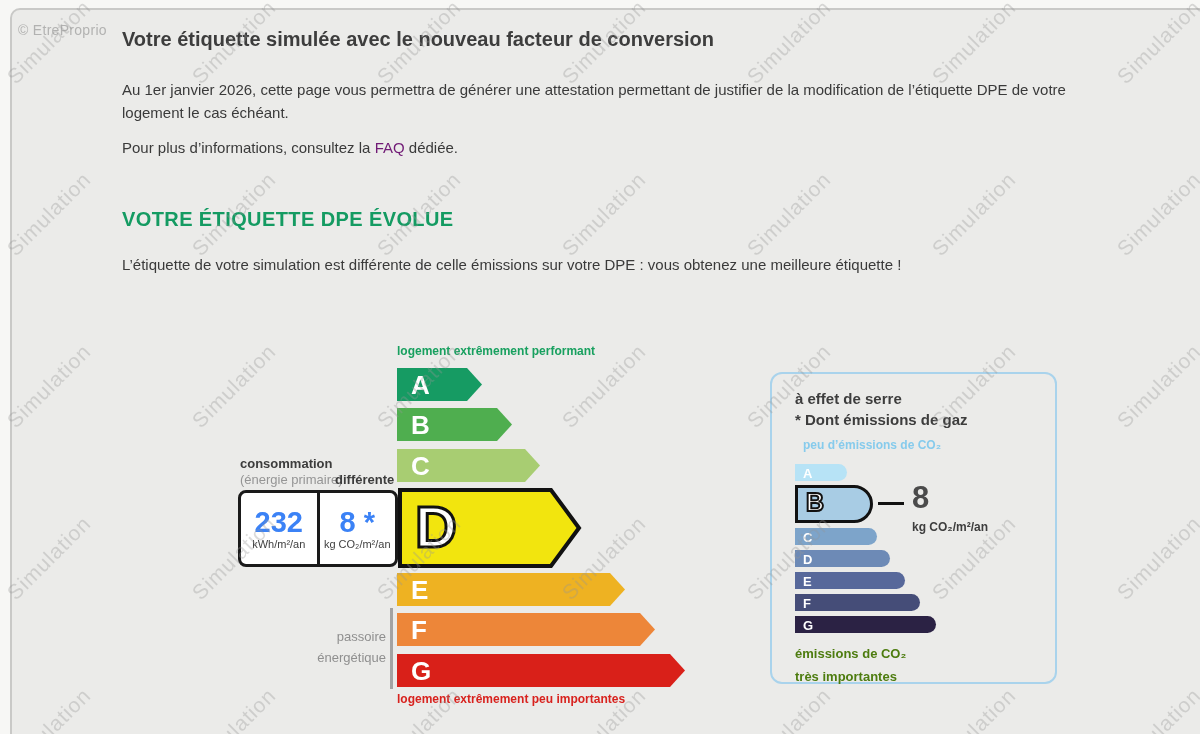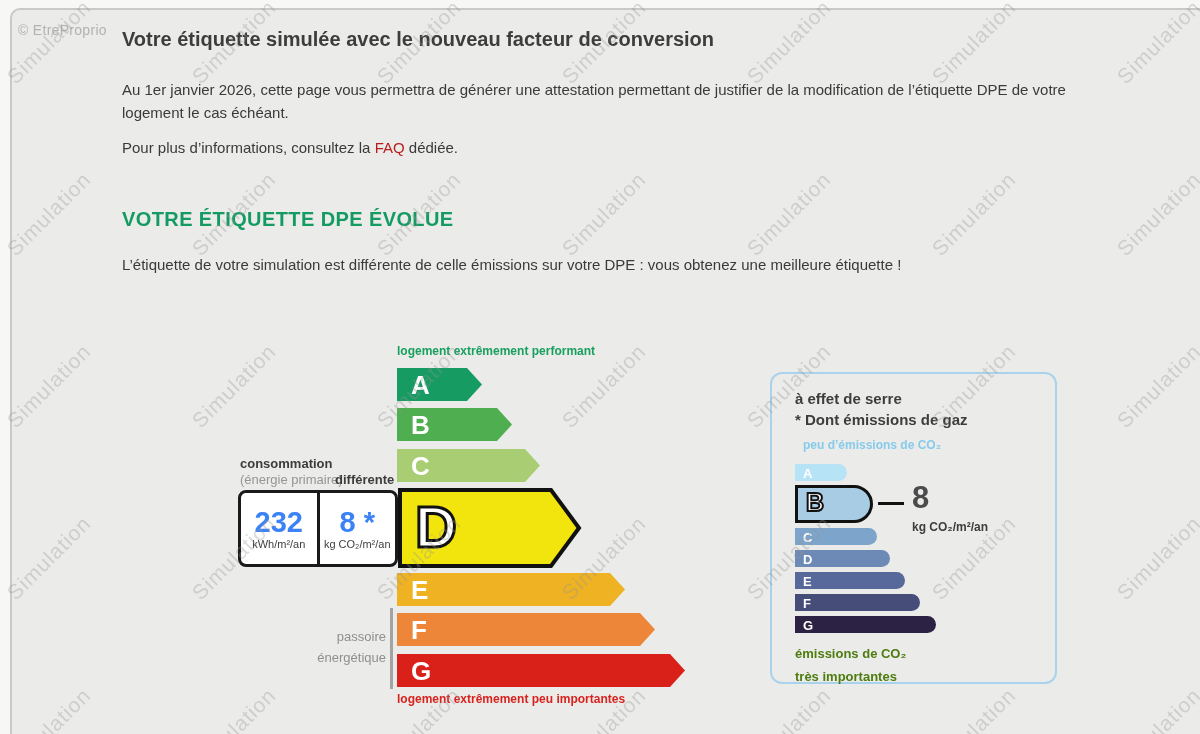--- a/index.html
+++ b/index.html
@@ -15,21 +15,21 @@
 
   .wm-layer { position:absolute; inset:0; z-index:9; pointer-events:none; overflow:hidden; }
   .wm { position:absolute; font-size:21px; color:rgba(150,150,150,.34); white-space:nowrap;
         transform:rotate(-45deg); letter-spacing:1px; }
 
   .content { position:absolute; inset:0; z-index:2; }
 
   .page-title { position:absolute; left:122px; top:28px; font-size:20px; font-weight:bold; color:#3d3d3d; }
   .para1 { position:absolute; left:122px; top:78px; width:955px; font-size:15px; line-height:23px; color:#3a3a3a; }
   .para2 { position:absolute; left:122px; top:139px; font-size:15px; color:#3a3a3a; }
-  .faq-link { color:#b91c1c; text-decoration:none; cursor:pointer; }
+  .faq-link { color:#701a75; text-decoration:none; cursor:pointer; }
   .section-heading { position:absolute; left:122px; top:208px; font-size:20px; font-weight:bold;
                      color:#149b62; letter-spacing:.4px; }
   .para3 { position:absolute; left:122px; top:256px; font-size:15px; color:#3a3a3a; }
 
   
   .dpe { position:absolute; left:238px; top:344px; width:460px; height:372px; }
   .dpe-top-label { position:absolute; left:159px; top:0px; font-size:12px; font-weight:bold; color:#18a05f; }
   .dpe-bottom-label { position:absolute; left:159px; top:348px; font-size:12px; font-weight:bold; color:#d8221e; }
 
   .dpe-bar { position:absolute; left:159px; height:33px;

